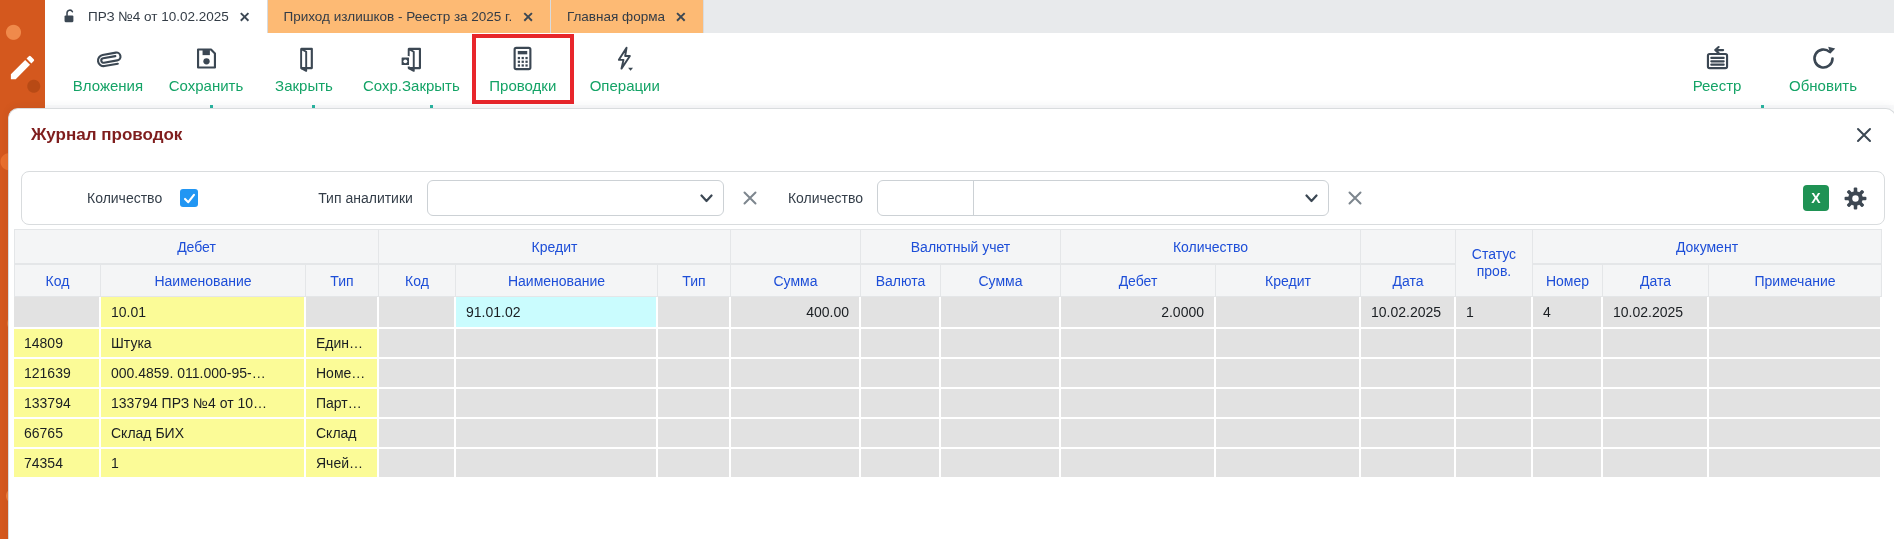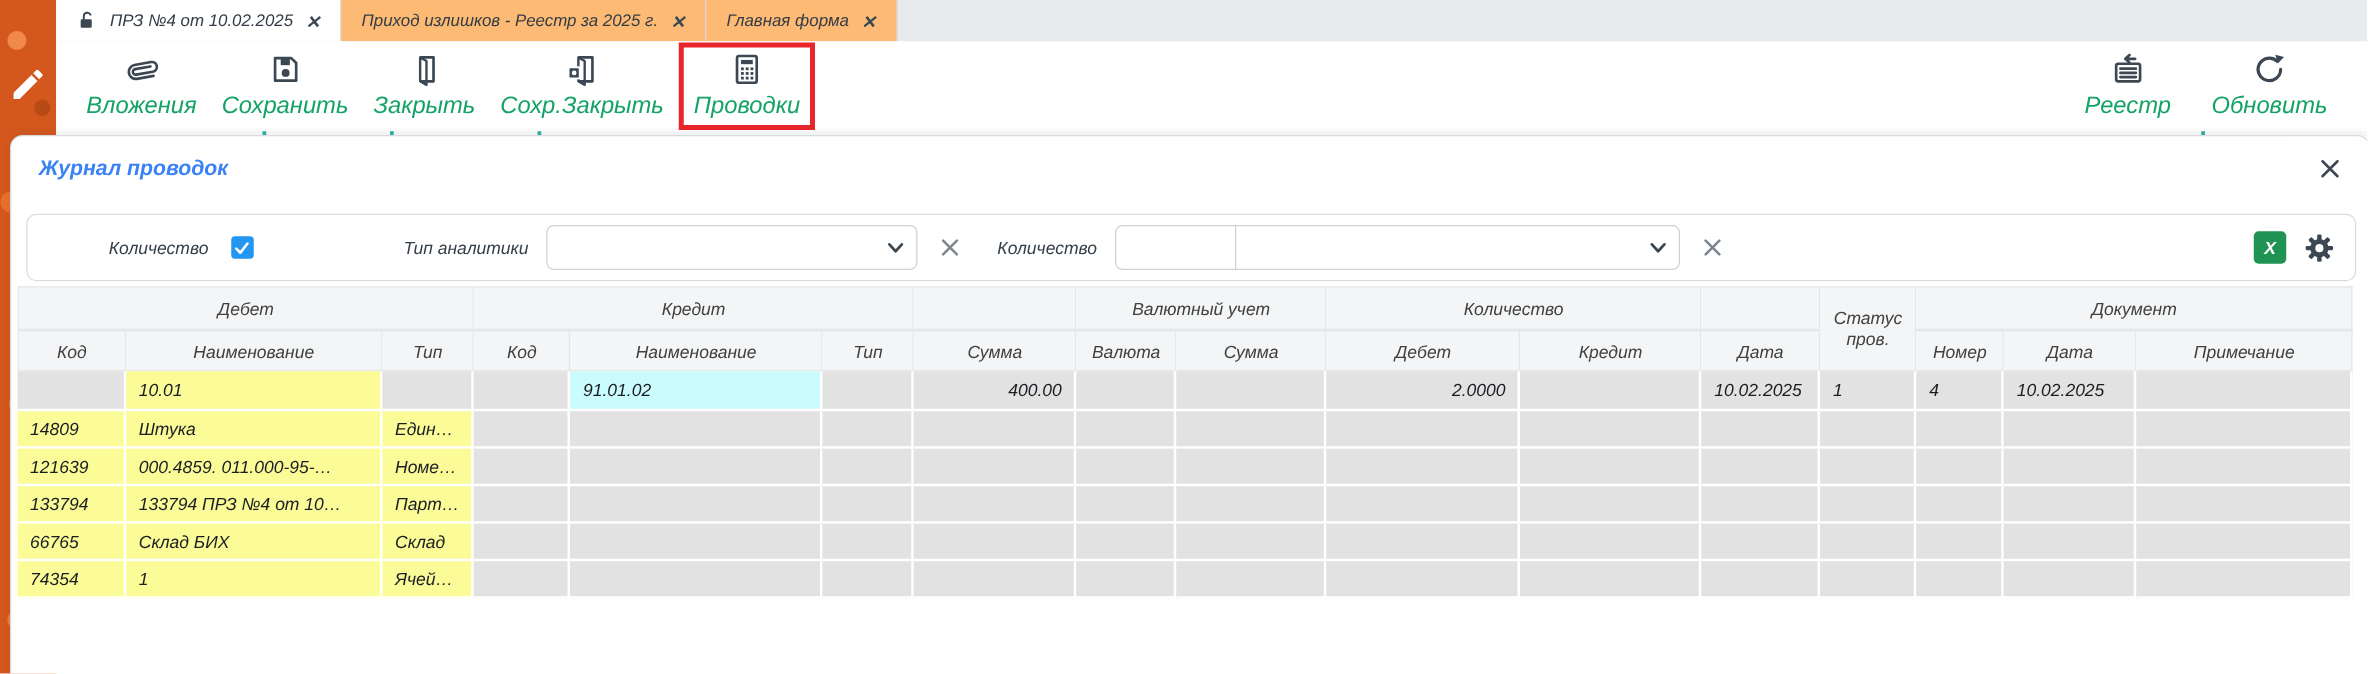--- a/index.html
+++ b/index.html
@@ -1,17 +1,17 @@
 <!DOCTYPE html>
 <html><head>
 <meta charset="utf-8">
 <style>
   html,body{margin:0;padding:0;background:#fff;}
   .screen{position:relative;width:1894px;height:539px;overflow:hidden;background:#fff;
-          font-family:"Liberation Sans",sans-serif;color:#1a1e22;font-style:italic;}
+          font-family:"Liberation Sans",sans-serif;color:#1a1e22;}
 
   
   .stripe{position:absolute;left:0;top:0;width:45px;height:539px;
     background:
       radial-gradient(circle at 30% 6%, #f08a4b 0 7px, rgba(0,0,0,0) 8px),
       radial-gradient(circle at 75% 16%, #b84a15 0 6px, rgba(0,0,0,0) 7px),
       radial-gradient(circle at 20% 30%, #e96f2d 0 8px, rgba(0,0,0,0) 9px),
       radial-gradient(circle at 70% 44%, #c24f16 0 7px, rgba(0,0,0,0) 8px),
       radial-gradient(circle at 35% 60%, #ef7d3a 0 8px, rgba(0,0,0,0) 9px),
       radial-gradient(circle at 65% 78%, #b84a15 0 7px, rgba(0,0,0,0) 8px),
@@ -27,34 +27,34 @@
   .tab.active{background:#ffffff;}
   .tab .x{font-size:14px;font-weight:bold;color:#3b4753;line-height:1;}
 
   
   .toolbar{position:absolute;left:45px;top:33px;right:0;height:72px;background:#fff;
            display:flex;align-items:center;border-bottom:1px solid #eceeef;}
   .tb-left{display:flex;align-items:center;margin-left:16px;gap:4px;}
   .tb-right{margin-left:auto;display:flex;align-items:center;gap:12px;margin-right:24px;}
   .tb-btn{display:flex;flex-direction:column;align-items:center;justify-content:center;
           gap:5px;min-width:78px;height:62px;padding:0 8px;cursor:pointer;}
-  .tb-btn .lbl{font-size:19px;color:#14a366;white-space:nowrap;}
+  .tb-btn .lbl{font-size:15px;color:#14a366;white-space:nowrap;}
   .red-box{border:4px solid #e8262b;display:inline-flex;}
   .icon{display:block;}
 
   
   .bgstrip{position:absolute;left:45px;top:105px;right:0;height:4px;background:#fbfbfc;}
   .tick{position:absolute;top:0;width:3px;height:4px;background:#2ab5a0;}
 
   
   .panel{position:absolute;left:8px;top:108px;width:1886px;height:431px;background:#fff;
          border:1px solid #d9dcde;border-bottom:none;border-radius:10px 10px 0 0;
          box-shadow:0 -2px 8px rgba(40,50,60,.06);}
   .panel-header{height:52px;display:flex;align-items:center;padding:0 22px;}
-  .panel-title{font-size:17px;font-weight:700;color:#3b82f6;}
+  .panel-title{font-size:17px;font-weight:700;color:#7f1d1d;}
   .panel-close{margin-left:auto;cursor:pointer;}
 
   
   .filterbar{position:absolute;left:12px;right:10px;top:62px;height:52px;
              border:1px solid #d9dcde;border-radius:8px;display:flex;align-items:center;
              font-size:14px;color:#343e49;}
   .f-label{white-space:nowrap;}
   .chk{width:18px;height:18px;background:#2196f3;border-radius:3px;margin-left:18px;
        display:flex;align-items:center;justify-content:center;cursor:pointer;}
   .select{height:34px;border:1px solid #ccd1d5;border-radius:6px;background:#fff;
@@ -67,21 +67,21 @@
   .combo .seg1{width:95px;border-right:1px solid #ccd1d5;}
   .combo .seg2{flex:1;display:flex;align-items:center;}
   .combo .chev{margin-left:auto;margin-right:10px;}
   .f-right{margin-left:auto;display:flex;align-items:center;gap:14px;margin-right:16px;}
   .xlsbtn{width:26px;height:26px;background:#1f9254;border-radius:4px;color:#fff;
           font-weight:bold;font-size:14px;display:flex;align-items:center;justify-content:center;cursor:pointer;}
 
   
   .table-wrap{position:absolute;left:5px;top:120px;}
   table.journal{border-collapse:separate;border-spacing:0;table-layout:fixed;}
-  table.journal th{background:#f4f5f6;color:#404040;font-weight:400;font-size:14px;
+  table.journal th{background:#f4f5f6;color:#1d4ed8;font-weight:400;font-size:14px;
       border-right:1px solid #e4e6e8;border-bottom:1px solid #e4e6e8;border-top:1px solid #e4e6e8;
       text-align:center;padding:0 6px;overflow:hidden;white-space:nowrap;}
   table.journal th:first-child{border-left:1px solid #e4e6e8;}
   table.journal tr.grow th{height:33px;}
   table.journal tr.crow th{height:31px;}
   table.journal th.tall{white-space:normal;line-height:1.25;}
   table.journal td{height:28px;background:#e2e2e2;font-size:14px;color:#1a1e22;
       padding:0 10px;border-right:2px solid #fff;border-bottom:2px solid #fff;
       overflow:hidden;white-space:nowrap;text-align:left;}
   table.journal tr.main td{height:30px;}
@@ -170,20 +170,27 @@
                 <rect x="14.6" y="13.9" width="2" height="2"></rect>
               <rect x="7.8" y="17.2" width="2" height="2"></rect>
                 <rect x="11.2" y="17.2" width="2" height="2"></rect>
                 <rect x="14.6" y="17.2" width="2" height="2"></rect>
             </g>
           </svg>
           <span class="lbl">Проводки</span>
         </div>
       </div>
 
+      <div class="tb-btn">
+        <svg class="icon" width="27" height="27" viewBox="0 0 24 24">
+          <path d="M13.8 2.5 L7 13.2 h4.1 L9.3 21 L16.8 9.8 h-4.2 Z" fill="none" stroke="#3b4753" stroke-width="1.7" stroke-linejoin="round"></path>
+          <polygon points="15.2,20.2 19.6,20.2 17.4,22.8" fill="#3b4753"></polygon>
+        </svg>
+        <span class="lbl">Операции</span>
+      </div>
     </div>
 
     <div class="tb-right">
       <div class="tb-btn">
         <svg class="icon" width="27" height="27" viewBox="0 0 24 24" fill="none" stroke="#3b4753" stroke-width="1.9" stroke-linecap="round" stroke-linejoin="round">
           <rect x="3.5" y="8" width="17" height="12.5" rx="1.5"></rect>
           <path d="M6.5 11.5 h11 M6.5 14.5 h11 M6.5 17.5 h11"></path>
           <path d="M17 4.5 H10 M10 4.5 l3 -2.7 M10 4.5 l3 2.7"></path>
         </svg>
         <span class="lbl">Реестр</span>

